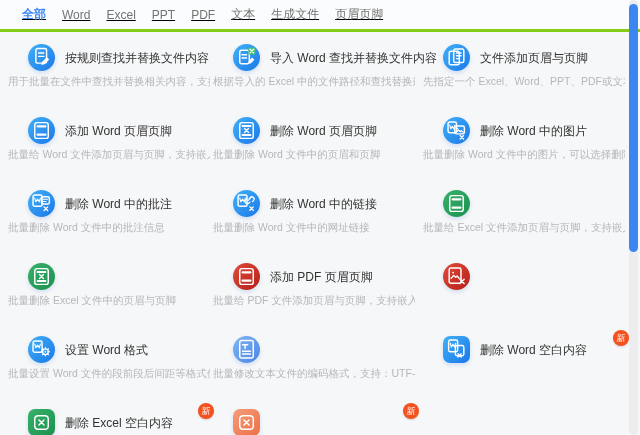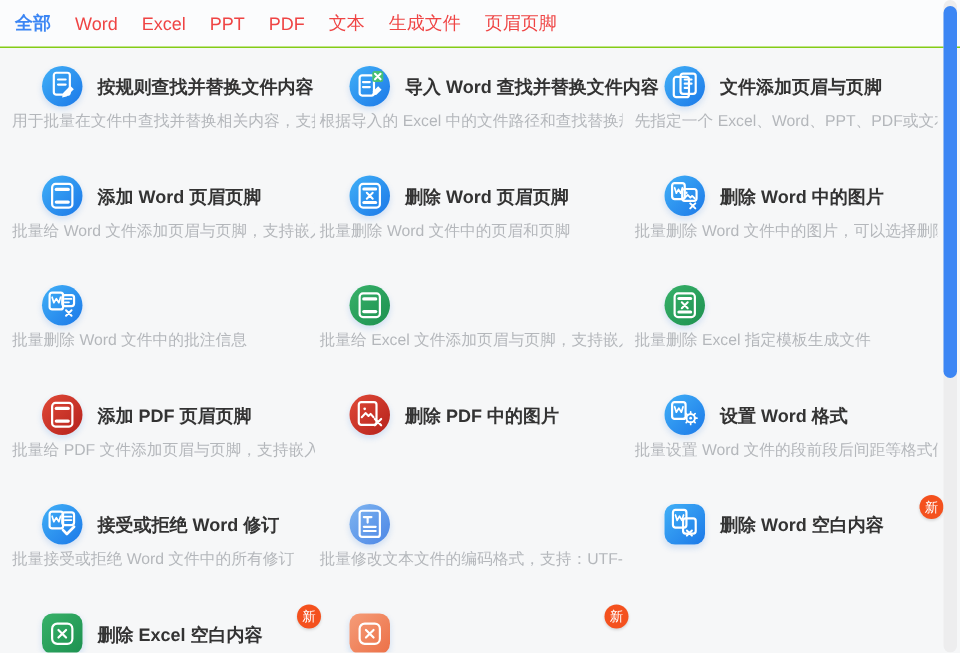--- a/index.html
+++ b/index.html
@@ -2,43 +2,43 @@
 <html><head>
 <meta charset="utf-8">
 <style>
   html,body{margin:0;padding:0;}
   body{
     width:640px;height:435px;overflow:hidden;position:relative;
     background:#f6f7f8;
     font-family:"Liberation Sans","DejaVu Sans",sans-serif;
   }
   .tabbar{
-    height:32px;background:#fbfcfd;border-bottom:1px solid #84cc16;
-    display:flex;align-items:center;padding-left:10px;box-sizing:border-box;
+    height:32px;background:#fbfcfd;border-bottom:3px solid #84cc16;
+    display:flex;align-items:center;padding-left:22px;box-sizing:border-box;text-decoration:underline;
   }
   .tab{
-    font-size:12px;color:#ef4444;margin-right:16px;cursor:pointer;white-space:nowrap;
+    font-size:12px;color:#737373;margin-right:16px;cursor:pointer;white-space:nowrap;
   }
   .tab.active{font-weight:bold;}
   .grid{
     position:relative;
     display:grid;grid-template-columns:205px 210px 207px;grid-auto-rows:73px;
     padding:5px 0 0 8px;
   }
   .card{position:relative;width:202px;height:73px;cursor:pointer;}
   .icon{
     position:absolute;left:20px;top:7px;width:27px;height:27px;border-radius:50%;
     display:flex;align-items:center;justify-content:center;
     box-shadow:0 2px 4px rgba(30,110,220,0.18);
   }
   .icon.square{border-radius:7px;}
   .icon svg{width:27px;height:27px;display:block;}
   .title{
     position:absolute;left:57px;top:14px;line-height:14px;
-    font-size:12px;font-weight:bold;color:#333;white-space:nowrap;
+    font-size:12px;font-weight:normal;color:#333;white-space:nowrap;
   }
   .desc{
     position:absolute;left:0;top:38px;width:202px;line-height:13px;
     font-size:10.5px;color:#b4b7bb;white-space:nowrap;overflow:hidden;
   }
   .badge{
     position:absolute;right:-4px;top:1px;width:16px;height:16px;border-radius:50%;
     color:#fff;font-size:9px;display:flex;align-items:center;justify-content:center;
     box-shadow:0 1px 2px rgba(0,0,0,0.15);
   }
@@ -160,21 +160,38 @@
         <svg viewBox="0 0 48 48">
           <g stroke="#fff" stroke-width="2.6" fill="none" stroke-linecap="round" stroke-linejoin="round">
             <rect x="9" y="9" width="16" height="20" rx="3"></rect>
             <path d="M12 14.5l2 6.5 3-4.8 3 4.8 2-6.5" stroke-width="2"></path>
             <rect x="24" y="12" width="14" height="13" rx="3"></rect>
             <path d="M27 16.5h8M27 20.5h5" stroke-width="2"></path>
             <path d="M28.5 30l6.5 6.5M35 30l-6.5 6.5" stroke-width="2.4"></path>
           </g>
         </svg>
       </span>
+    <div class="title">删除 Word 中的批注</div>
     <div class="desc">批量删除 Word 文件中的批注信息</div>
+
+  </div>
+    <div class="card">
+    <span class="icon" style="background: linear-gradient(135deg, rgb(65, 176, 247), rgb(27, 120, 232));">
+        <svg viewBox="0 0 48 48">
+          <g stroke="#fff" stroke-width="2.6" fill="none" stroke-linecap="round" stroke-linejoin="round">
+            <rect x="9" y="9" width="16" height="20" rx="3"></rect>
+            <path d="M12 14.5l2 6.5 3-4.8 3 4.8 2-6.5" stroke-width="2"></path>
+            <path d="M29 15l1.6-1.6a4 4 0 015.7 5.7L34.7 20.7M30 21.4l-1.6 1.6a4 4 0 01-5.7-5.7l1.6-1.6" stroke-width="2.2"></path>
+            <path d="M26.5 18.9l5-5" stroke-width="2"></path>
+            <path d="M30 30l6 6M36 30l-6 6" stroke-width="2.4"></path>
+          </g>
+        </svg>
+      </span>
+    <div class="title">删除 Word 中的链接</div>
+    <div class="desc">批量删除 Word 文件中的网址链接</div>
 
   </div>
     <div class="card">
     <span class="icon" style="background: linear-gradient(135deg, rgb(55, 177, 105), rgb(29, 145, 80));">
         <svg viewBox="0 0 48 48">
           <g stroke="#fff" stroke-width="2.6" fill="none" stroke-linecap="round" stroke-linejoin="round">
             <rect x="12" y="10" width="24" height="28" rx="4"></rect>
             <path d="M17 16.5h14" stroke-width="4"></path>
             <path d="M17 31.5h14" stroke-width="4"></path>
           </g>
@@ -187,21 +204,21 @@
     <span class="icon" style="background: linear-gradient(135deg, rgb(55, 177, 105), rgb(29, 145, 80));">
         <svg viewBox="0 0 48 48">
           <g stroke="#fff" stroke-width="2.6" fill="none" stroke-linecap="round" stroke-linejoin="round">
             <rect x="12" y="10" width="24" height="28" rx="4"></rect>
             <path d="M17 16h14" stroke-width="3.6"></path>
             <path d="M17 32h14" stroke-width="3.6"></path>
             <path d="M20.5 20.5l7 7M27.5 20.5l-7 7" stroke-width="2.4"></path>
           </g>
         </svg>
       </span>
-    <div class="desc">批量删除 Excel 指定模板生成文件</div>
+    <div class="desc">批量删除 Excel 文件中的页眉与页脚</div>
 
   </div>
     <div class="card">
     <span class="icon" style="background: linear-gradient(135deg, rgb(224, 74, 56), rgb(181, 33, 28));">
         <svg viewBox="0 0 48 48">
           <g stroke="#fff" stroke-width="2.6" fill="none" stroke-linecap="round" stroke-linejoin="round">
             <rect x="12" y="10" width="24" height="28" rx="4"></rect>
             <path d="M17 16.5h14" stroke-width="4"></path>
             <path d="M17 31.5h14" stroke-width="4"></path>
           </g>
@@ -215,56 +232,39 @@
     <span class="icon" style="background: linear-gradient(135deg, rgb(224, 74, 56), rgb(181, 33, 28));">
         <svg viewBox="0 0 48 48">
           <g stroke="#fff" stroke-width="2.6" fill="none" stroke-linecap="round" stroke-linejoin="round">
             <rect x="11" y="9" width="21" height="27" rx="3"></rect>
             <circle cx="18" cy="17" r="1.6" fill="#fff" stroke="none"></circle>
             <path d="M14.5 27l4.5-5 3.5 3.5 2.5-2.5 3.5 4" stroke-width="2.4"></path>
             <path d="M30 29l7.5 7.5M37.5 29l-7.5 7.5" stroke-width="2.6"></path>
           </g>
         </svg>
       </span>
-    <div class="title">删除 PDF 中的图片</div>
 
   </div>
     <div class="card">
     <span class="icon" style="background: linear-gradient(135deg, rgb(65, 176, 247), rgb(27, 120, 232));">
         <svg viewBox="0 0 48 48">
           <g stroke="#fff" stroke-width="2.6" fill="none" stroke-linecap="round" stroke-linejoin="round">
             <rect x="9" y="9" width="16" height="20" rx="3"></rect>
             <path d="M12 14.5l2 6.5 3-4.8 3 4.8 2-6.5" stroke-width="2"></path>
             <circle cx="31" cy="28" r="5" stroke-width="2.4"></circle>
             <circle cx="31" cy="28" r="1.6" fill="#fff" stroke="none"></circle>
             <path d="M31 20.5v2.5M31 33v2.5M23.5 28H26M36 28h2.5M25.7 22.7l1.8 1.8M34.5 31.5l1.8 1.8M36.3 22.7l-1.8 1.8M27.5 31.5l-1.8 1.8" stroke-width="2"></path>
           </g>
         </svg>
       </span>
     <div class="title">设置 Word 格式</div>
     <div class="desc">批量设置 Word 文件的段前段后间距等格式信息</div>
 
   </div>
     <div class="card">
-    <span class="icon" style="background: linear-gradient(135deg, rgb(65, 176, 247), rgb(27, 120, 232));">
-        <svg viewBox="0 0 48 48">
-          <g stroke="#fff" stroke-width="2.6" fill="none" stroke-linecap="round" stroke-linejoin="round">
-            <rect x="9" y="9" width="16" height="20" rx="3"></rect>
-            <path d="M12 14.5l2 6.5 3-4.8 3 4.8 2-6.5" stroke-width="2"></path>
-            <rect x="24" y="10" width="14" height="15" rx="3"></rect>
-            <path d="M27 15h8M27 19h8" stroke-width="2"></path>
-            <path d="M25 31l4.5 4.5L38 27" stroke-width="3.2"></path>
-          </g>
-        </svg>
-      </span>
-    <div class="title">接受或拒绝 Word 修订</div>
-    <div class="desc">批量接受或拒绝 Word 文件中的所有修订</div>
-
-  </div>
-    <div class="card">
     <span class="icon" style="background: linear-gradient(135deg, rgb(127, 181, 240), rgb(76, 134, 230));">
         <svg viewBox="0 0 48 48">
           <g stroke="#fff" stroke-width="2.6" fill="none" stroke-linecap="round" stroke-linejoin="round">
             <rect x="12" y="8" width="24" height="31" rx="3"></rect>
             <path d="M17 15.5h9M21.5 15.5V22"></path>
             <path d="M17 27h14M17 32h14"></path>
           </g>
         </svg>
       </span>
     <div class="desc">批量修改文本文件的编码格式，支持：UTF-8、BIG</div>

